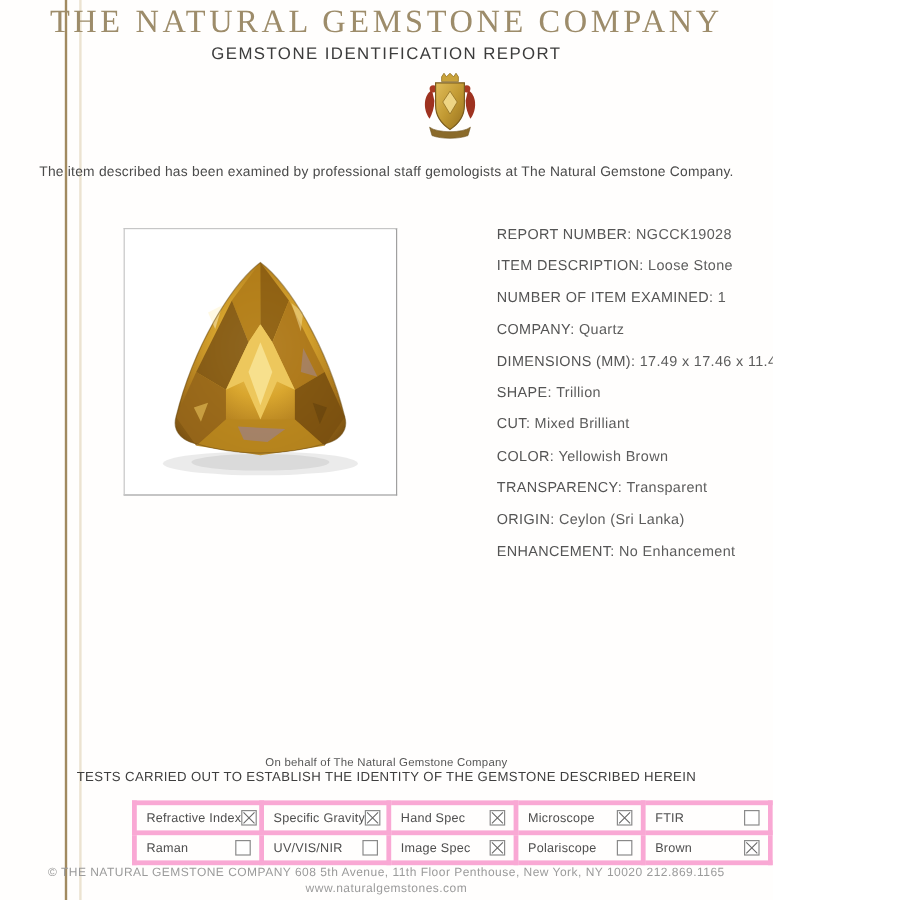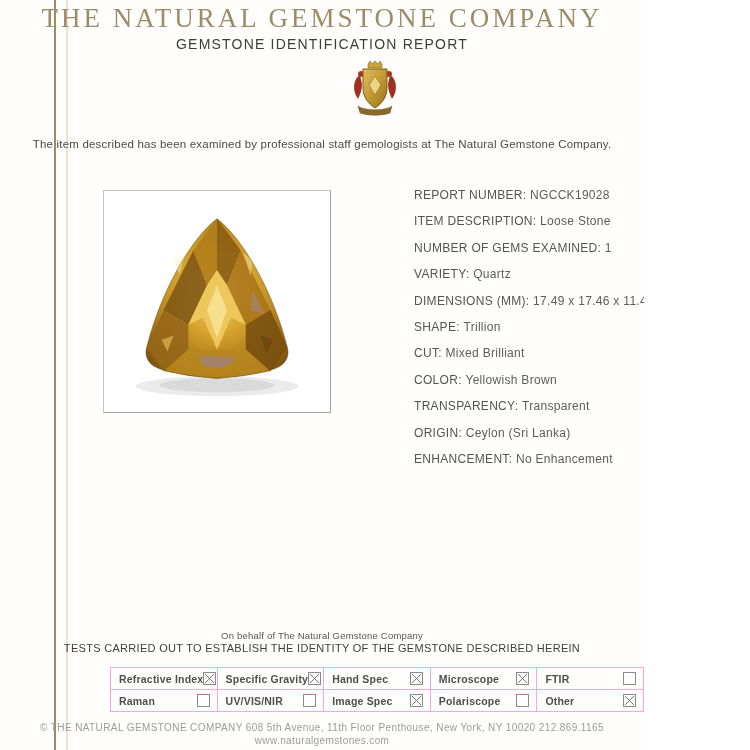--- a/index.html
+++ b/index.html
@@ -31,21 +31,21 @@
   .detail-row{font-size:12px;color:#545454;letter-spacing:0.3px;margin-bottom:12.4px;white-space:nowrap;}
   .detail-row .dl{color:#545454;}
   .detail-row .dv{color:#5c5c5c;}
 
   .on-behalf{position:absolute;top:630px;left:0;right:0;text-align:center;
              font-size:9.5px;color:#565656;letter-spacing:0.2px;}
   .tests-statement{position:absolute;top:642px;left:0;right:0;text-align:center;
                    font-size:11px;color:#3e3e3e;letter-spacing:0.3px;}
 
   table.tests{position:absolute;left:110px;top:667px;width:534px;border-collapse:collapse;table-layout:fixed;}
-  table.tests td{border:1px solid #f9a8d4;height:21px;padding:0;font-weight:bold;}
+  table.tests td{border:4px solid #f9a8d4;height:21px;padding:0;}
   .cellwrap{display:flex;align-items:center;justify-content:space-between;padding:0 7px 0 8px;}
   .tl{font-size:10.5px;color:#4e4e4e;letter-spacing:0.2px;white-space:nowrap;}
   .cb{display:inline-block;width:13px;height:13px;border:1px solid #8a8a8a;box-sizing:border-box;background:#fff;flex:0 0 auto;}
   .cb svg{display:block;width:100%;height:100%;}
 
   .footer{position:absolute;top:722px;left:0;right:0;text-align:center;
           font-size:10px;line-height:12.5px;color:#9b9b9b;letter-spacing:0.4px;}
 </style>
 </head>
 <body>
@@ -112,22 +112,22 @@
       <polygon points="150,70 140,62 148,86" fill="#f6e2a0" opacity="0.5"></polygon>
       <polygon points="58,150 70,146 64,162" fill="#e8c35a" opacity="0.6"></polygon>
       <polygon points="170,150 158,146 164,164" fill="#5e3e0c" opacity="0.5"></polygon>
       <path d="M114,28 C138,46 170,98 185,158 C188,169 181,177 170,180 C133,191 95,191 58,180 C47,177 40,169 43,158 C58,98 90,46 114,28 Z" fill="none" stroke="#6a4a10" stroke-width="1" opacity="0.5"></path>
     </svg>
   </div>
 
   <div class="details">
       <div class="detail-row"><span class="dl">REPORT NUMBER:</span><span class="dv">&nbsp;NGCCK19028</span></div>
       <div class="detail-row"><span class="dl">ITEM DESCRIPTION:</span><span class="dv">&nbsp;Loose Stone</span></div>
-      <div class="detail-row"><span class="dl">NUMBER OF GEMS EXAMINED:</span><span class="dv">&nbsp;1</span></div>
-      <div class="detail-row"><span class="dl">VARIETY:</span><span class="dv">&nbsp;Quartz</span></div>
+      <div class="detail-row"><span class="dl">NUMBER OF ITEM EXAMINED:</span><span class="dv">&nbsp;1</span></div>
+      <div class="detail-row"><span class="dl">COMPANY:</span><span class="dv">&nbsp;Quartz</span></div>
       <div class="detail-row"><span class="dl">DIMENSIONS (MM):</span><span class="dv">&nbsp;17.49 x 17.46 x 11.46</span></div>
       <div class="detail-row"><span class="dl">SHAPE:</span><span class="dv">&nbsp;Trillion</span></div>
       <div class="detail-row"><span class="dl">CUT:</span><span class="dv">&nbsp;Mixed Brilliant</span></div>
       <div class="detail-row"><span class="dl">COLOR:</span><span class="dv">&nbsp;Yellowish Brown</span></div>
       <div class="detail-row"><span class="dl">TRANSPARENCY:</span><span class="dv">&nbsp;Transparent</span></div>
       <div class="detail-row"><span class="dl">ORIGIN:</span><span class="dv">&nbsp;Ceylon (Sri Lanka)</span></div>
       <div class="detail-row"><span class="dl">ENHANCEMENT:</span><span class="dv">&nbsp;No Enhancement</span></div>
     </div>
 
   <div class="on-behalf">On behalf of The Natural Gemstone Company</div>
@@ -207,21 +207,21 @@
             </div>
           </td>
           <td>
             <div class="cellwrap">
               <span class="tl">Polariscope</span>
               <span class="cb"></span>
             </div>
           </td>
           <td>
             <div class="cellwrap">
-              <span class="tl">Other</span>
+              <span class="tl">Brown</span>
               <span class="cb">
                 <svg viewBox="0 0 12 12">
                   <path d="M1,1 L11,11 M11,1 L1,11" stroke="#6a6a6a" stroke-width="1" fill="none"></path>
                 </svg>
               </span>
             </div>
           </td>
         </tr>
       </tbody>
   </table>

